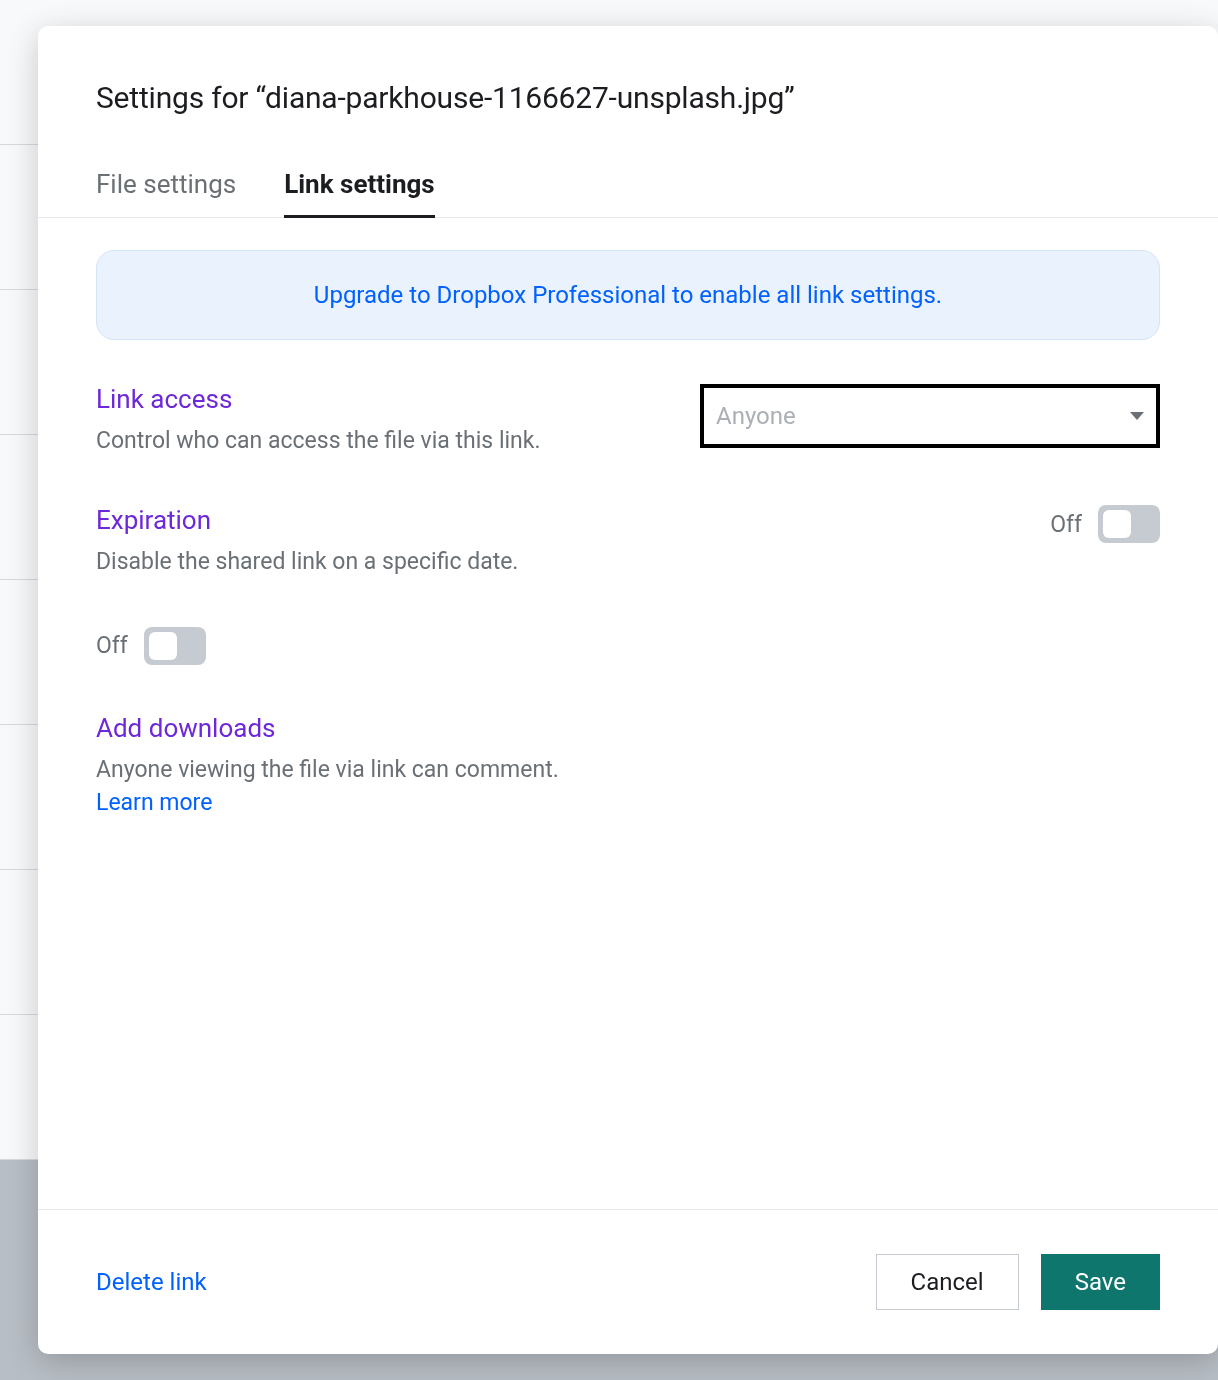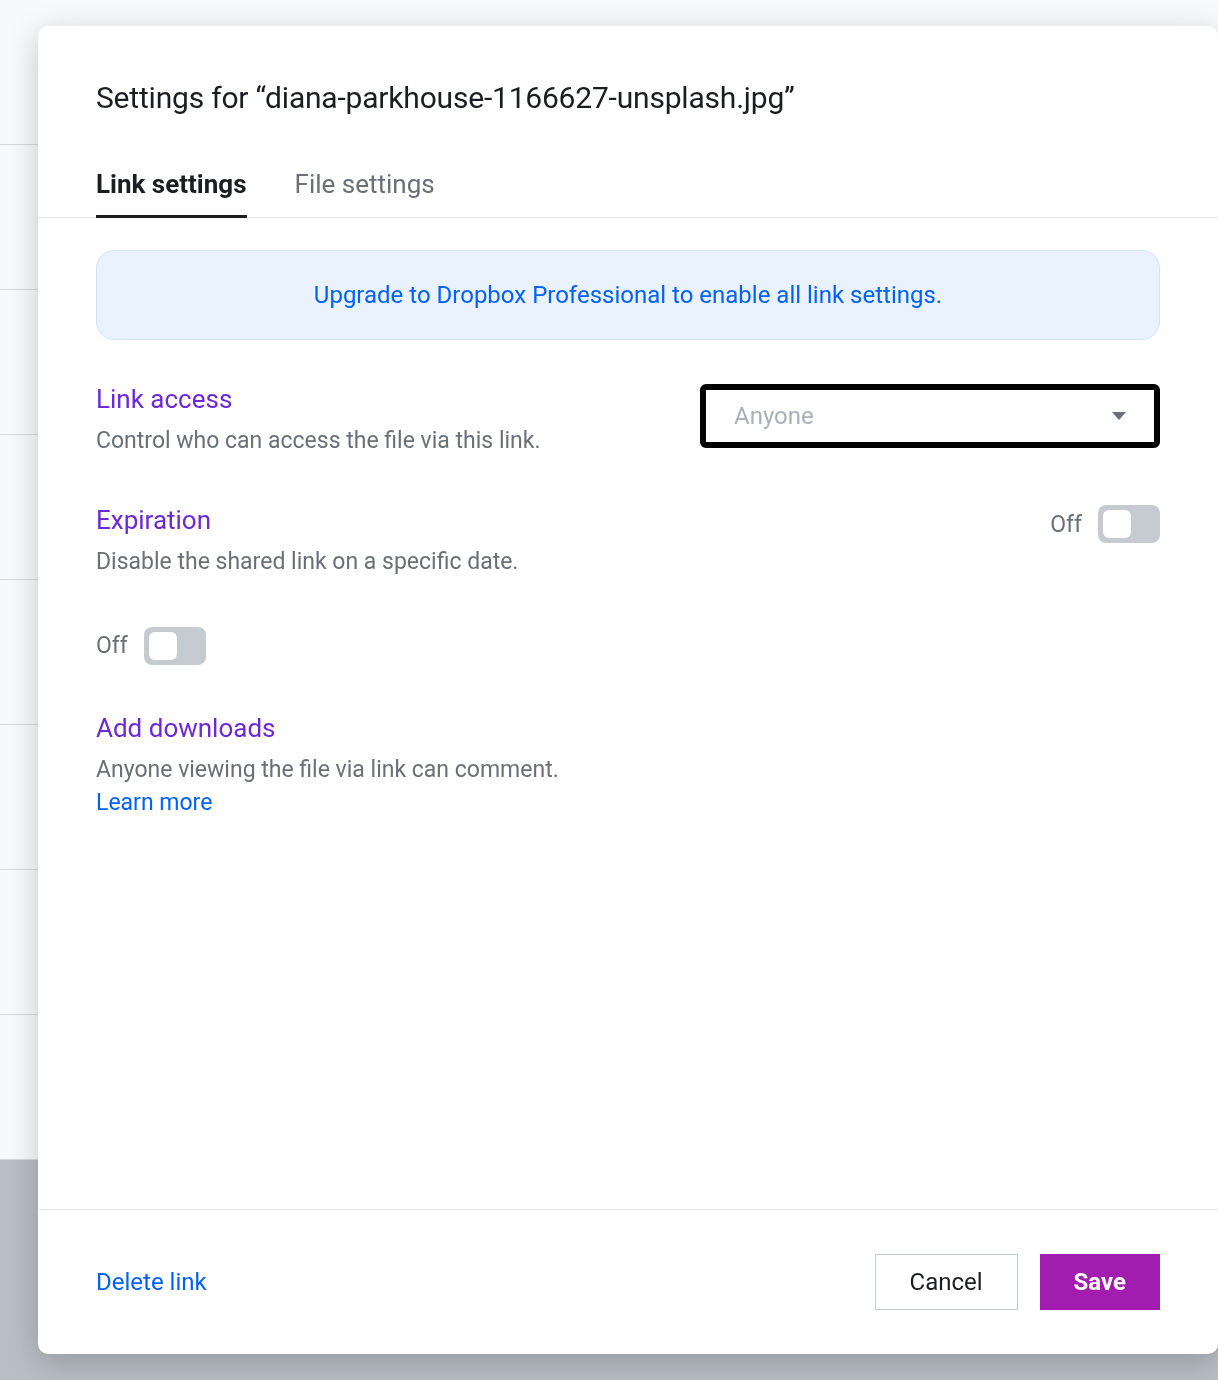--- a/index.html
+++ b/index.html
@@ -121,26 +121,26 @@
       color: #6a7075;
       line-height: 1.45;
     }
     .link-inline {
       color: #0061fe;
       cursor: pointer;
     }
     .select-box {
       width: 460px;
       height: 64px;
-      border: 6px solid #000000;
-      border-radius: 6px;
+      border: 4px solid #000000;
+      border-radius: 0;
       display: flex;
       align-items: center;
       justify-content: space-between;
-      padding: 0 28px;
+      padding: 0 12px;
       font-size: 24px;
       color: #aab0b6;
       cursor: pointer;
       background: #fff;
     }
     .caret-down {
       width: 0;
       height: 0;
       border-left: 7px solid transparent;
       border-right: 7px solid transparent;
@@ -197,24 +197,24 @@
       display: flex;
       align-items: center;
       justify-content: center;
     }
     .btn-cancel {
       background: #fff;
       border: 1px solid #c5cbd1;
       color: #1b1d20;
     }
     .btn-save {
-      background: #a21caf;
+      background: #0f766e;
       border: none;
       color: #fff;
-      font-weight: 700;
+      font-weight: 400;
     }
   </style>
 </head>
 <body>
 
 <div class="bg-rows">
   <div class="bg-row">
       <span class="bg-row-text"></span>
     </div>
   <div class="bg-row"></div>
@@ -227,22 +227,22 @@
       <span class="bg-row-text"></span>
     </div>
 </div>
 
 <div class="modal">
   <div class="modal-header">
     <h1 class="modal-title">Settings for “diana-parkhouse-1166627-unsplash.jpg”</h1>
   </div>
 
   <div class="tabs">
+    <div class="tab">File settings</div>
     <div class="tab active">Link settings</div>
-    <div class="tab">File settings</div>
   </div>
 
   <div class="modal-body">
     <div class="upgrade-banner">Upgrade to Dropbox Professional to enable all link settings.</div>
 
     <div class="setting-row">
       <div class="setting-info">
         <div class="setting-title">Link access</div>
         <div class="setting-desc">Control who can access the file via this link.</div>
       </div>

